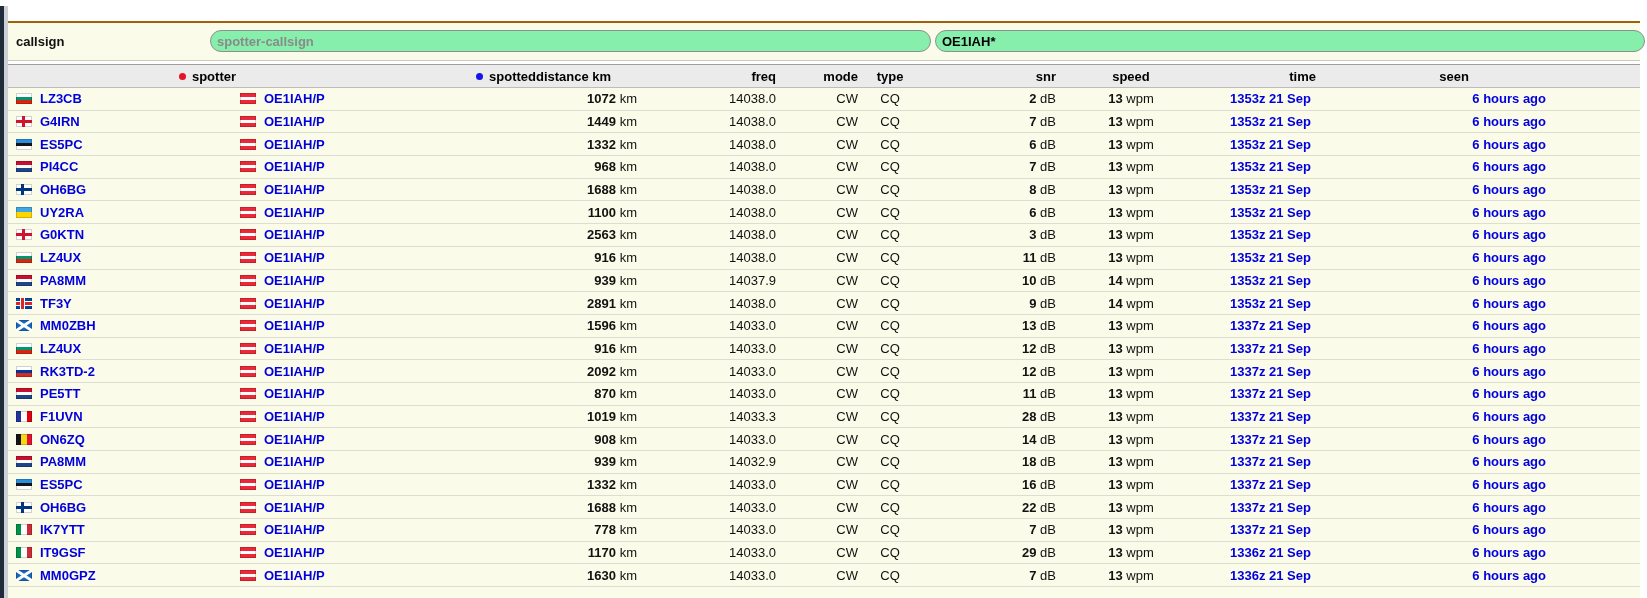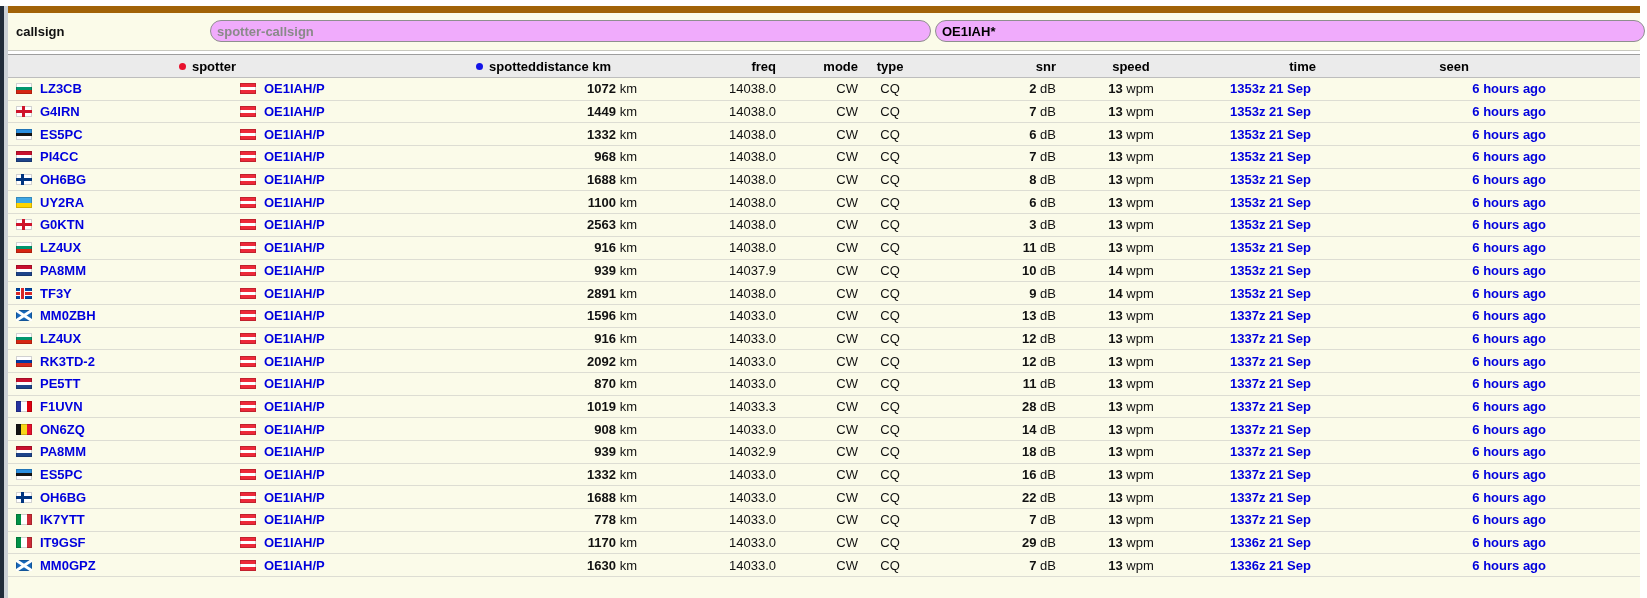--- a/index.html
+++ b/index.html
@@ -14,28 +14,28 @@
     width:1647px;height:598px;overflow:hidden;position:relative;
     background:#fff;color:#111;
     font-family:"Liberation Sans",sans-serif;font-size:13px;
   }
   .rail-dark{position:absolute;left:0;top:6px;bottom:0;width:4px;background:#212c3a}
   .rail-light{position:absolute;left:4px;top:6px;bottom:0;width:4px;background:#ccd1d6}
   .content{position:absolute;left:8px;top:0;width:1632px}
 
   
   .filter-bar{
-    margin-top:6px;height:37px;position:relative;
+    margin-top:21px;height:37px;position:relative;
     background:var(--row-bg);
-    border-top:7px solid #a16207;border-bottom:1px solid #c9c9c0;
+    border-top:2px solid #a16207;border-bottom:1px solid #c9c9c0;
   }
   .filter-label{position:absolute;left:8px;top:0;line-height:37px;font-weight:bold}
   .filter-bar input{
     position:absolute;top:7px;height:18px;
-    border:1px solid #8f8f8f;background:#f0abfc;border-radius:11px;
+    border:1px solid #8f8f8f;background:#86efac;border-radius:11px;
     padding:1px 6px;font-family:"Liberation Sans",sans-serif;
     font-size:13px;font-weight:bold;color:#000;
   }
   .filter-bar input::placeholder{color:#8a8a8a;opacity:1}
   .in-spotter{left:202px;width:707px}
   .in-spotted{left:927px;width:696px}
   .bar-gap{height:3px;background:#fff}
 
   
   table{border-collapse:collapse;table-layout:fixed;width:1632px}

